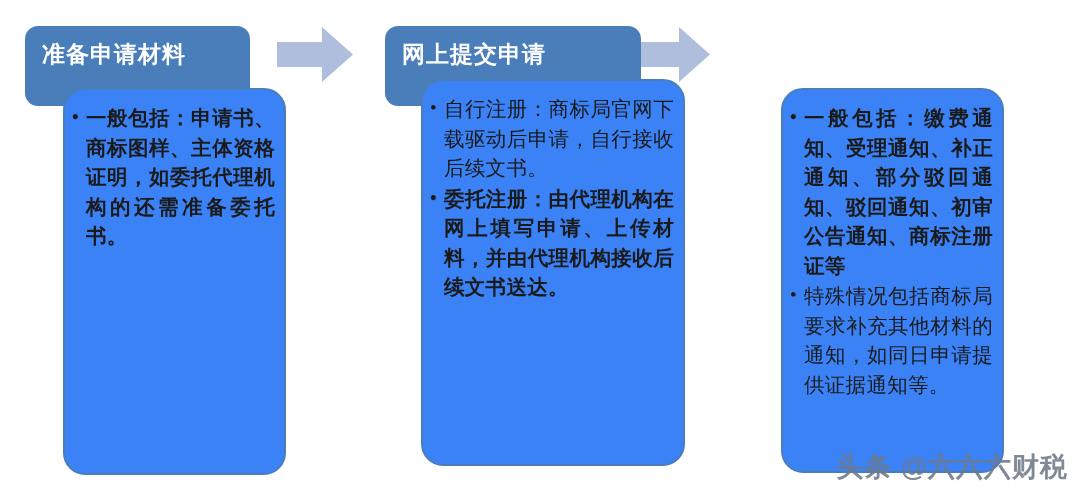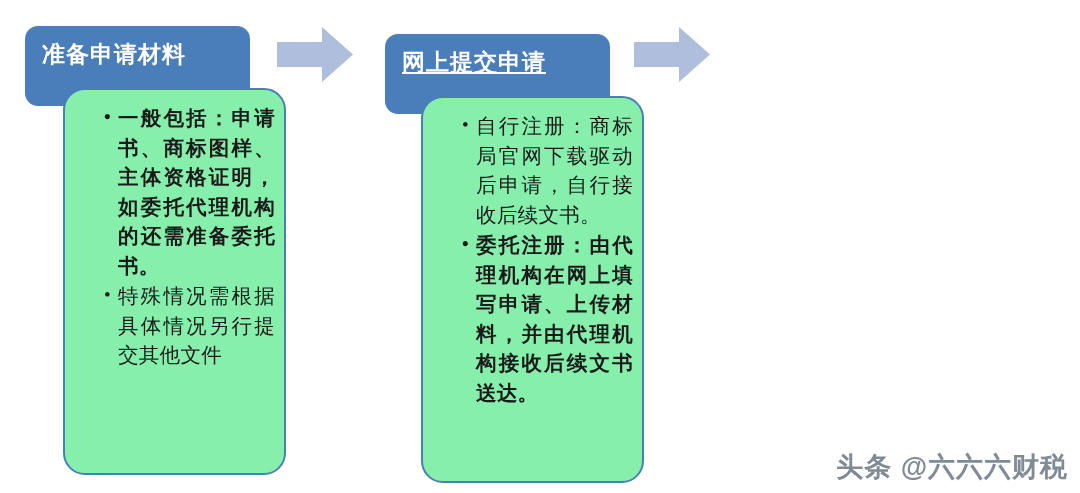--- a/index.html
+++ b/index.html
@@ -39,36 +39,35 @@
     font-size: 23px;
     line-height: 1;
     letter-spacing: 1px;
     color: #ffffff;
     white-space: nowrap;
     padding-left: 17px;
     padding-top: 17px;
   }
 
   #header-1 { left: 25px;  top: 26px; width: 225px; height: 80px; }
-  #header-2 { left: 385px; top: 34px; width: 225px; height: 80px; text-decoration: underline; }
+  #header-2 { left: 385px; top: 26px; width: 256px; height: 80px; }
   #header-3 { left: 737px; top: 26px; width: 228px; height: 80px; }
 
   
   .step-card {
     position: absolute;
-    background: #86efac;
+    background: #3b82f6;
     border: 2.5px solid #4A7EBB;
     border-radius: 22px;
     box-sizing: border-box;
     z-index: 2;
     overflow: hidden;
-    padding-left: 32px;
   }
   #card-1 { left: 63px;  top: 88px; width: 223px; height: 387px; }
-  #card-2 { left: 421px; top: 96px; width: 223px; height: 387px; }
+  #card-2 { left: 421px; top: 79px; width: 264px; height: 387px; }
   #card-3 { left: 781px; top: 88px; width: 223px; height: 385px; }
 
   .card-inner {
     padding: 14px 9px 0 4px;
   }
 
   ul.bullet-list {
     list-style: none;
     margin: 0;
     padding: 0;
@@ -129,21 +128,20 @@
 <div id="flow-canvas">
 
   <div class="step-header" id="header-1">
     <span class="step-header-label">准备申请材料</span>
   </div>
 
   <div class="step-card" id="card-1">
     <div class="card-inner">
       <ul class="bullet-list">
         <li class="txt-bold">一般包括：申请书、商标图样、主体资格证明，如委托代理机构的还需准备委托书。</li>
-        <li>特殊情况需根据具体情况另行提交其他文件</li>
       </ul>
     </div>
   </div>
 
   <div class="flow-arrow" id="arrow-1">
     <svg width="76" height="55" viewBox="0 0 76 55" xmlns="http://www.w3.org/2000/svg">
       <polygon points="0,15 45,15 45,0 76,27.5 45,55 45,40 0,40" fill="#AFBEDC"></polygon>
     </svg>
   </div>
 
@@ -160,16 +158,24 @@
     </div>
   </div>
 
   <div class="flow-arrow" id="arrow-2">
     <svg width="76" height="55" viewBox="0 0 76 55" xmlns="http://www.w3.org/2000/svg">
       <polygon points="0,15 45,15 45,0 76,27.5 45,55 45,40 0,40" fill="#AFBEDC"></polygon>
     </svg>
   </div>
 
 
+  <div class="step-card" id="card-3">
+    <div class="card-inner">
+      <ul class="bullet-list">
+        <li class="txt-bold">一般包括：缴费通知、受理通知、补正通知、部分驳回通知、驳回通知、初审公告通知、商标注册证等</li>
+        <li>特殊情况包括商标局要求补充其他材料的通知，如同日申请提供证据通知等。</li>
+      </ul>
+    </div>
+  </div>
 
   <div id="watermark">头条 @六六六财税</div>
 
 </div>
 
 </body></html>

